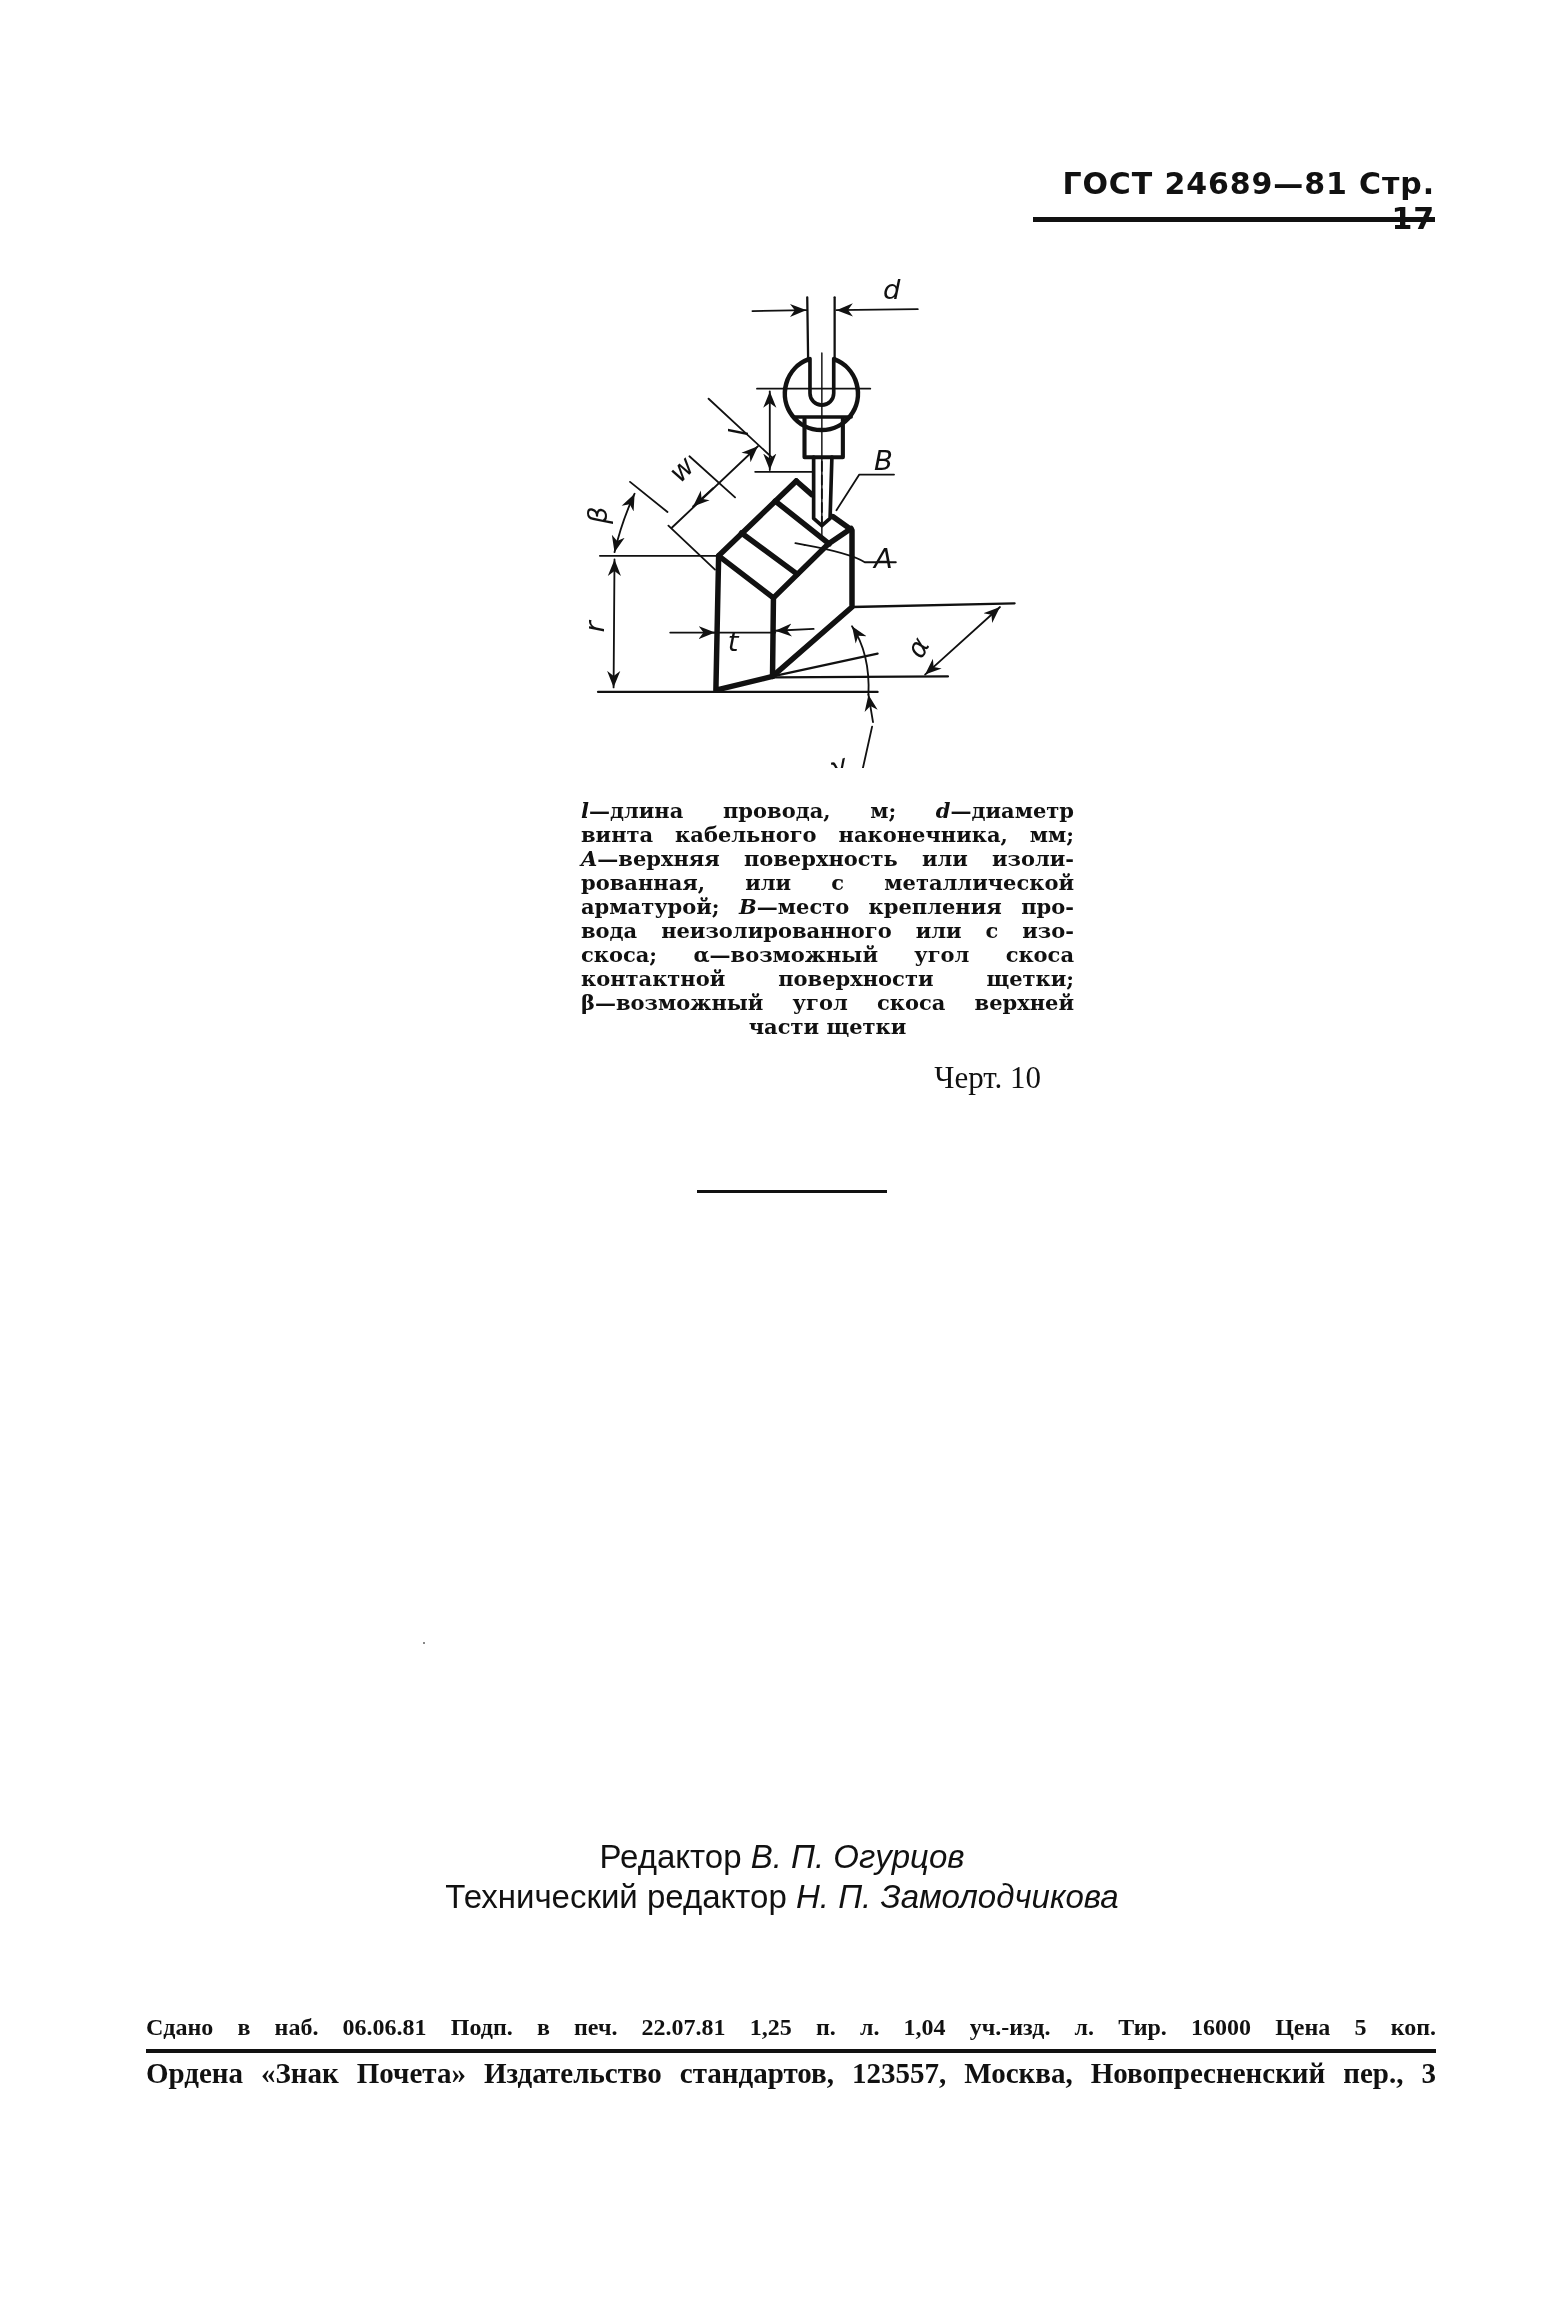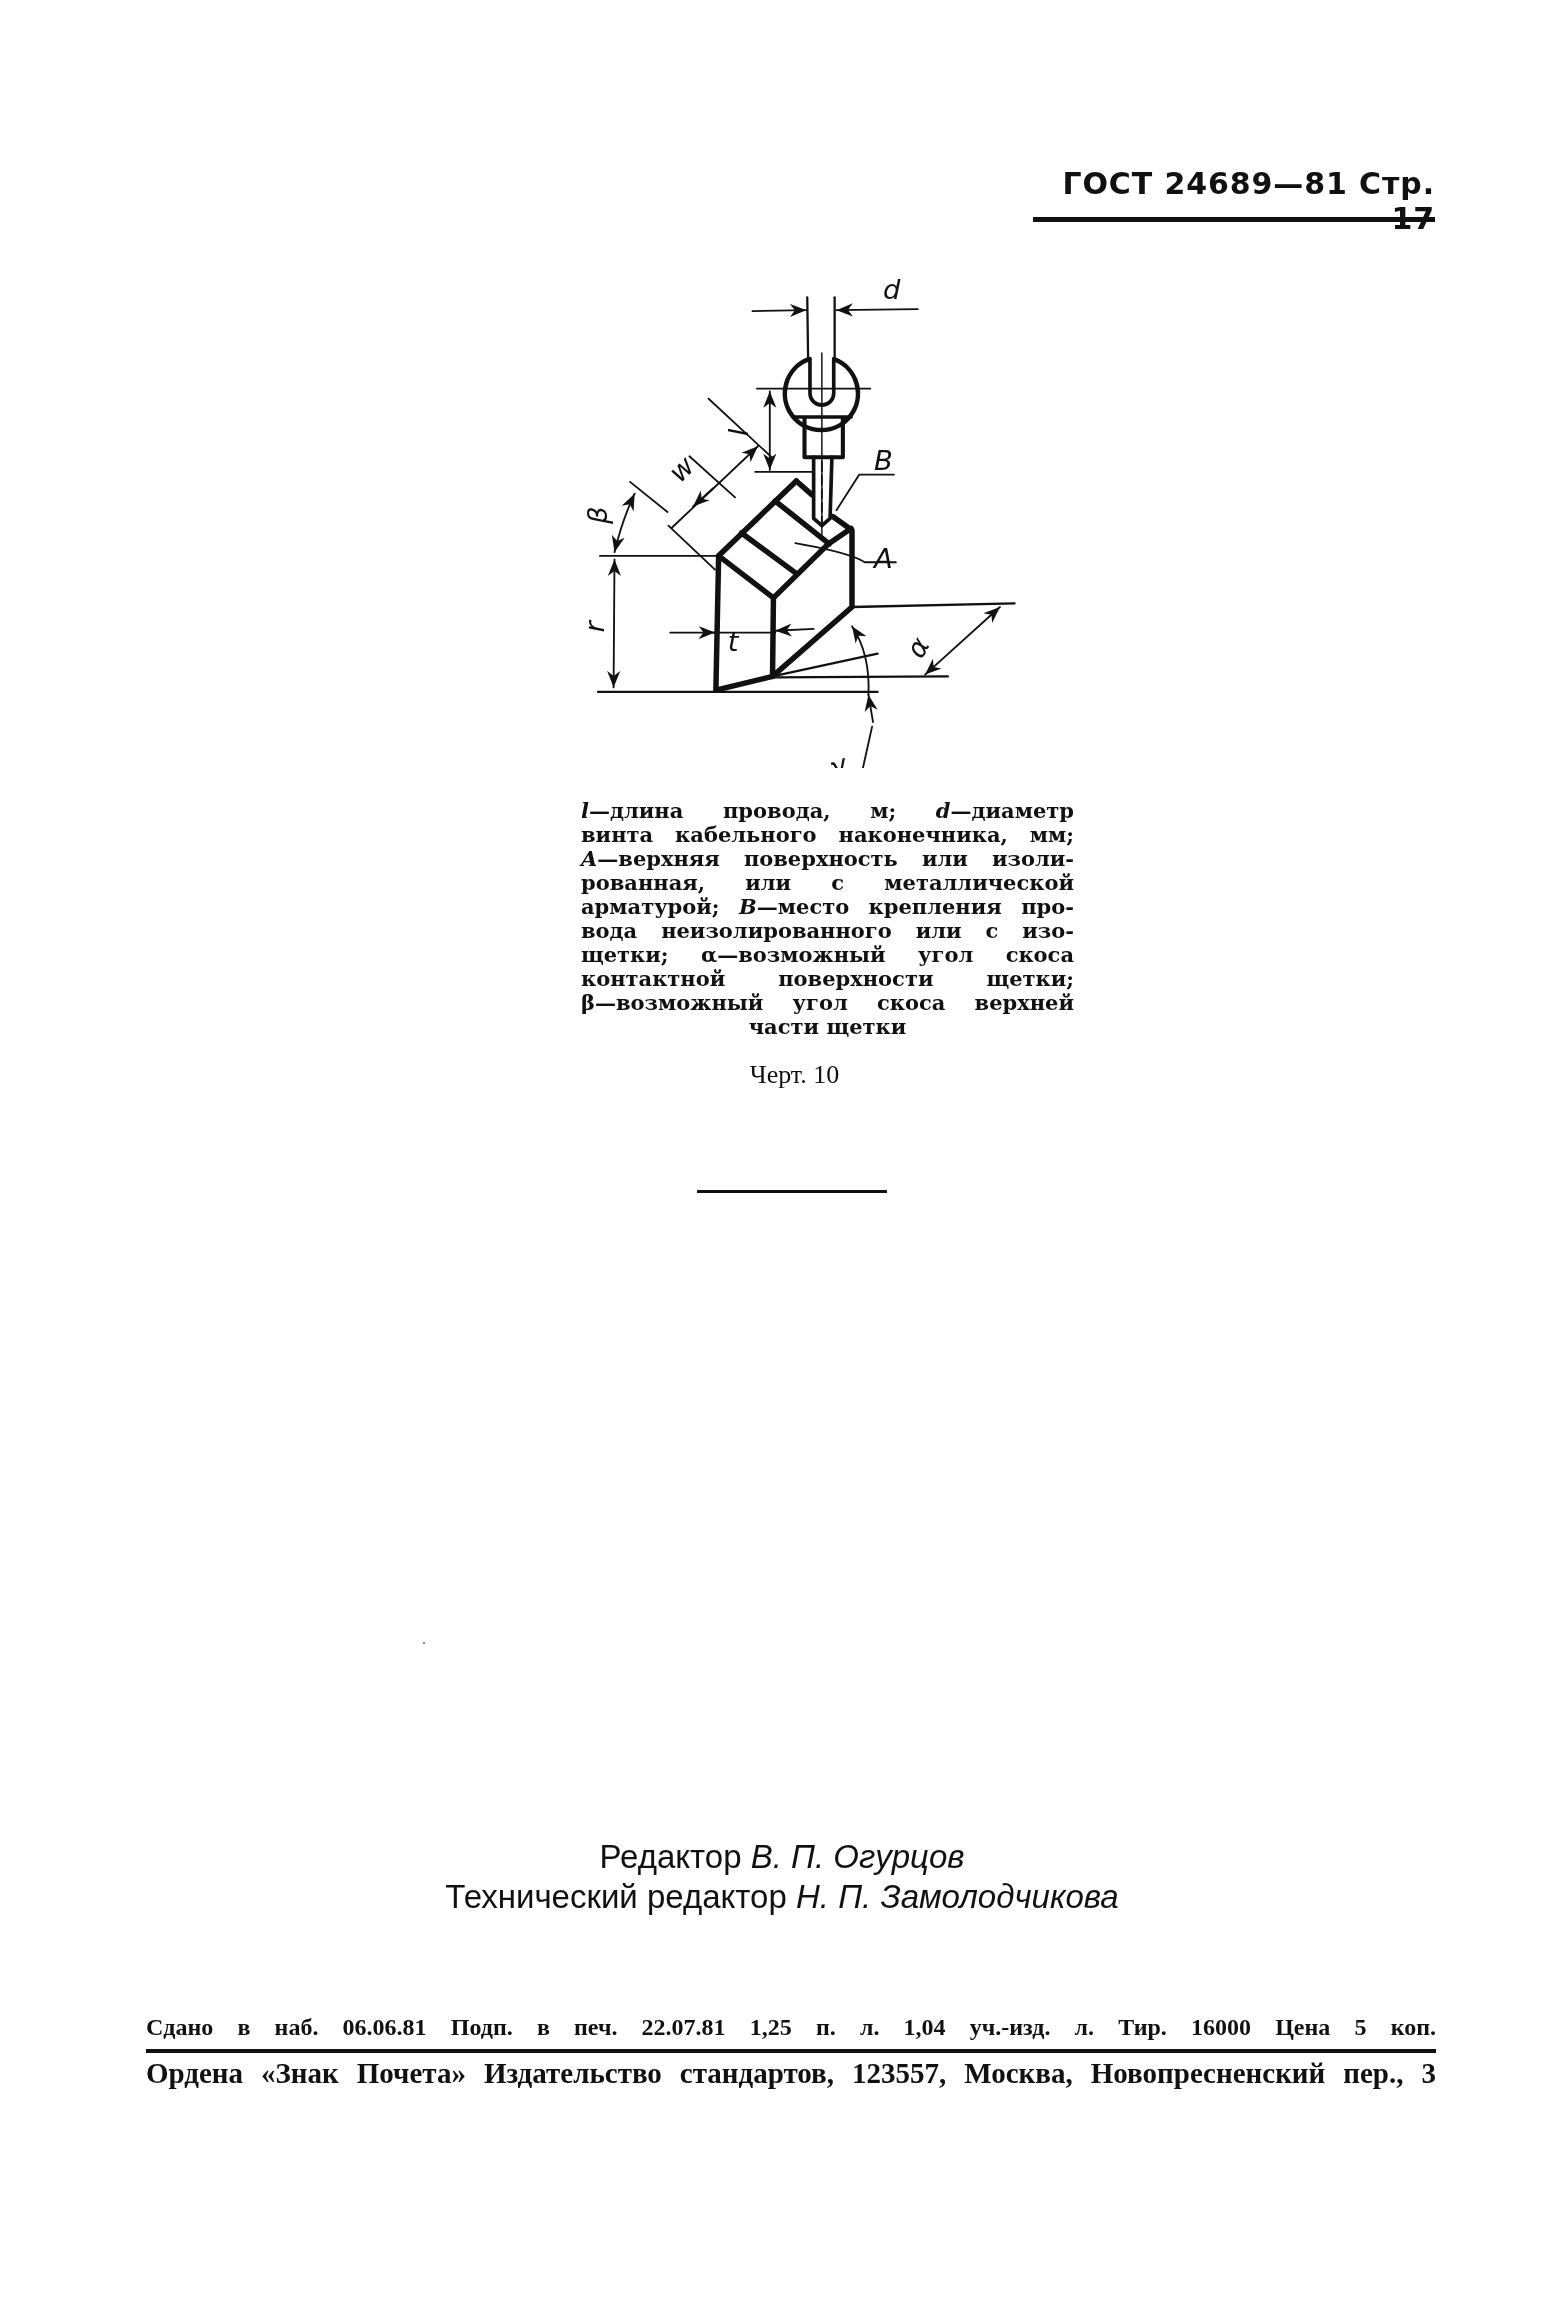--- a/index.html
+++ b/index.html
@@ -13,22 +13,22 @@
   .drawing { left: 567px; top: 256px; }
   .legend {
     left: 541px; top: 799px; width: 493px;
     font-family: "DejaVu Serif", serif; font-weight: bold; font-size: 21px; line-height: 24px;
     text-align: justify; text-align-last: auto; margin-left: 40px;
   }
   .legend .line { display: block; text-align: justify; text-align-last: justify; height: 24px; white-space: nowrap; }
   .legend .line.last { text-align: left; text-align-last: center; }
   .legend i { font-style: italic; }
   .figure-caption {
-    left: 548px; top: 1060px; width: 493px; text-align: center;
-    font-family: "Liberation Serif", serif; font-size: 26px;
+    left: 548px; top: 1060px; width: 493px; text-align: right;
+    font-family: "Liberation Serif", serif; font-size: 31px;
   }
   .short-rule { left: 697px; top: 1190px; width: 190px; height: 2.7px; background: #111; }
   .credits {
     left: 274px; top: 1837px; width: 1016px; text-align: center;
     font-family: Liberation Sans, sans-serif; font-size: 33px; line-height: 40px;
   }
   .credits i { font-style: italic; }
   .imprint1 {
     left: 146px; top: 2014px; width: 1290px;
     font-family: "Liberation Serif", serif; font-weight: bold; font-size: 24px;
@@ -133,21 +133,21 @@
   </g>
 </svg>
 
 <div class="abs legend">
   <span class="line"><i>l</i><span>—длина провода, м; </span><i>d</i><span>—диаметр</span></span>
   <span class="line">винта кабельного наконечника, мм;</span>
   <span class="line"><i>A</i><span>—верхняя поверхность или изоли-</span></span>
   <span class="line">рованная, или с металлической</span>
   <span class="line"><span>арматурой; </span><i>B</i><span>—место крепления про-</span></span>
   <span class="line">вода неизолированного или с изо-</span>
-  <span class="line"><span>щетки; </span><span>α</span><span>—возможный угол скоса</span></span>
+  <span class="line"><span>скоса; </span><span>α</span><span>—возможный угол скоса</span></span>
   <span class="line">контактной поверхности щетки;</span>
   <span class="line"><span>β</span><span>—возможный угол скоса верхней</span></span>
   <span class="line last">части щетки</span>
 </div>
 
 <div class="abs figure-caption">Черт. 10</div>
 <div class="abs short-rule"></div>
 <div class="abs stray-dot"></div>
 
 <div class="abs credits">

